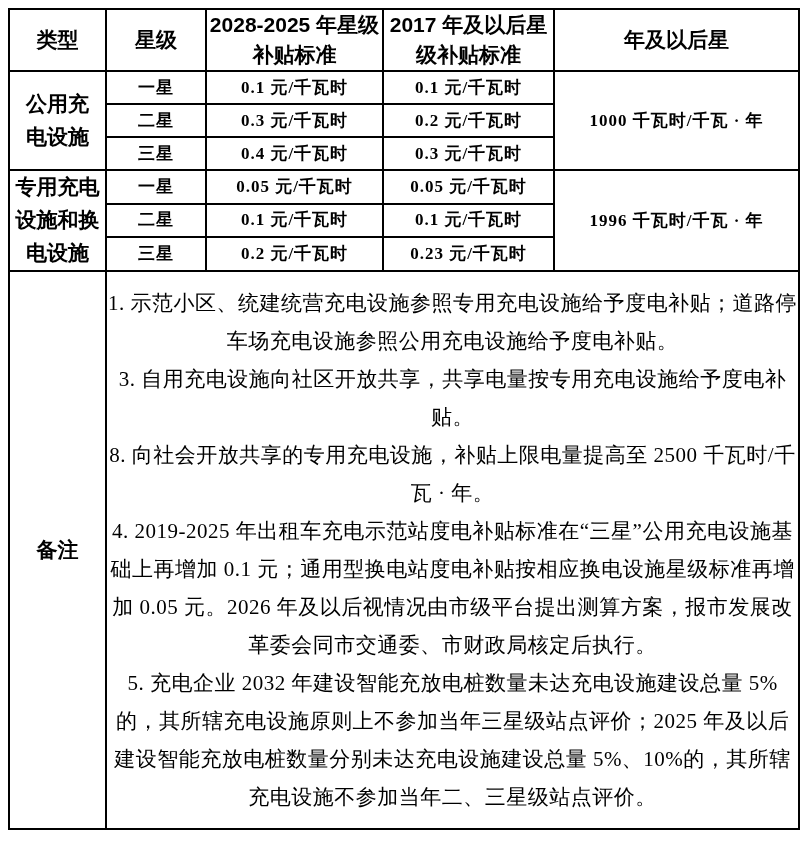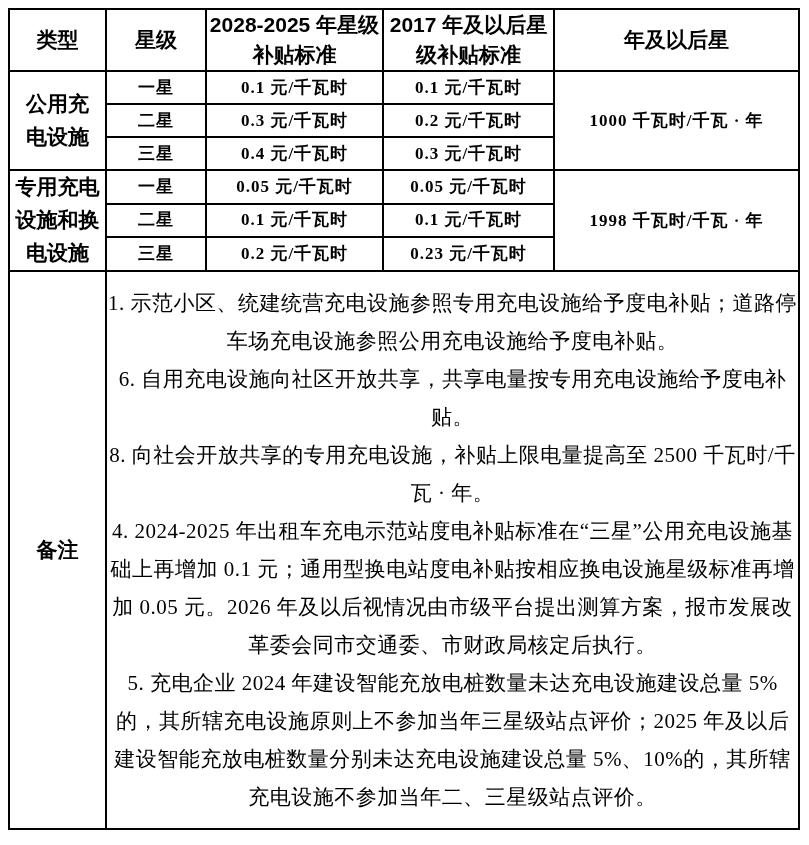--- a/index.html
+++ b/index.html
@@ -109,38 +109,38 @@
         <td class="data">0.3 元/千瓦时</td>
       </tr>
 
       <tr class="datarow">
         <td class="head pre rowlabel" rowspan="3">专用充电
 设施和换
 电设施</td>
         <td class="data">一星</td>
         <td class="data">0.05 元/千瓦时</td>
         <td class="data">0.05 元/千瓦时</td>
-        <td class="data" rowspan="3">1998 千瓦时/千瓦 · 年</td>
+        <td class="data" rowspan="3">1996 千瓦时/千瓦 · 年</td>
       </tr>
       <tr class="datarow">
         <td class="data">二星</td>
         <td class="data">0.1 元/千瓦时</td>
         <td class="data">0.1 元/千瓦时</td>
       </tr>
       <tr class="datarow">
         <td class="data">三星</td>
         <td class="data">0.2 元/千瓦时</td>
         <td class="data">0.23 元/千瓦时</td>
       </tr>
 
       <tr>
         <td class="head noteslabel">备注</td>
         <td class="notes" colspan="4">
           <p>1. 示范小区、统建统营充电设施参照专用充电设施给予度电补贴；道路停车场充电设施参照公用充电设施给予度电补贴。</p>
-          <p>6. 自用充电设施向社区开放共享，共享电量按专用充电设施给予度电补贴。</p>
+          <p>3. 自用充电设施向社区开放共享，共享电量按专用充电设施给予度电补贴。</p>
           <p>8. 向社会开放共享的专用充电设施，补贴上限电量提高至 2500 千瓦时/千瓦 · 年。</p>
-          <p>4. 2024-2025 年出租车充电示范站度电补贴标准在“三星”公用充电设施基础上再增加 0.1 元；通用型换电站度电补贴按相应换电设施星级标准再增加 0.05 元。2026 年及以后视情况由市级平台提出测算方案，报市发展改革委会同市交通委、市财政局核定后执行。</p>
-          <p>5. 充电企业 2024 年建设智能充放电桩数量未达充电设施建设总量 5%的，其所辖充电设施原则上不参加当年三星级站点评价；2025 年及以后建设智能充放电桩数量分别未达充电设施建设总量 5%、10%的，其所辖充电设施不参加当年二、三星级站点评价。</p>
+          <p>4. 2019-2025 年出租车充电示范站度电补贴标准在“三星”公用充电设施基础上再增加 0.1 元；通用型换电站度电补贴按相应换电设施星级标准再增加 0.05 元。2026 年及以后视情况由市级平台提出测算方案，报市发展改革委会同市交通委、市财政局核定后执行。</p>
+          <p>5. 充电企业 2032 年建设智能充放电桩数量未达充电设施建设总量 5%的，其所辖充电设施原则上不参加当年三星级站点评价；2025 年及以后建设智能充放电桩数量分别未达充电设施建设总量 5%、10%的，其所辖充电设施不参加当年二、三星级站点评价。</p>
         </td>
       </tr>
     </tbody>
   </table>
 </div>
 
 </body></html>

